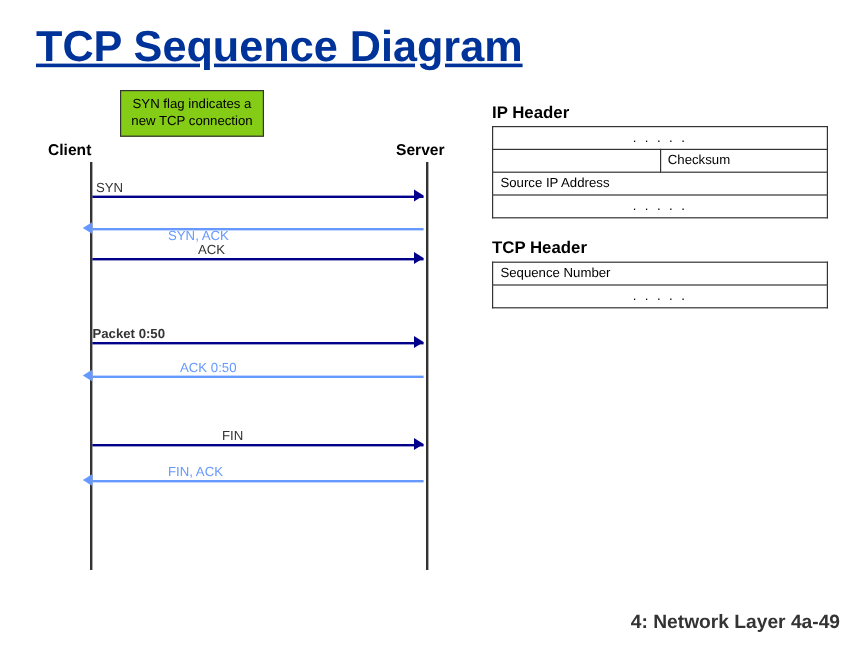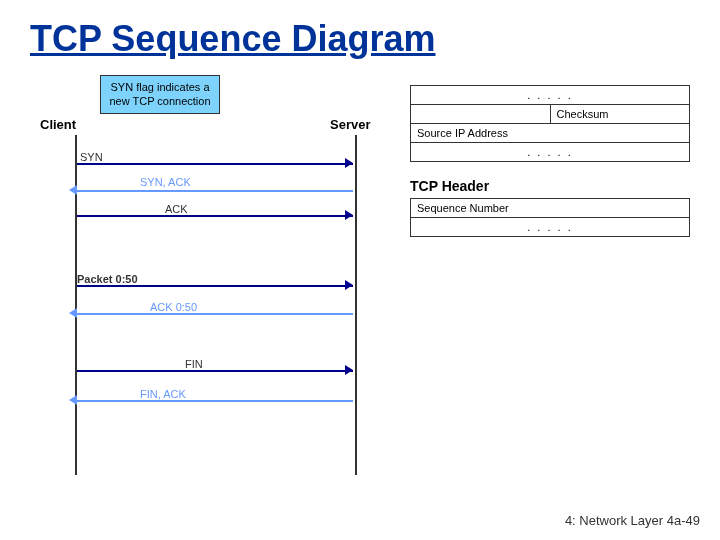--- a/index.html
+++ b/index.html
@@ -34,21 +34,21 @@
       min-height: 380px;
     }
 
     .tooltip-box {
       position: absolute;
       top: 0px;
       left: 80px;
       border: 1px solid #333;
       padding: 4px 8px;
       font-size: 11px;
-      background: #7dd3fc;
+      background: #84cc16;
       text-align: center;
       line-height: 1.3;
       width: 120px;
     }
 
     .label-client {
       position: absolute;
       left: 20px;
       top: 42px;
       font-size: 13px;
@@ -118,22 +118,23 @@
 
     .header-table .dots-cell {
       letter-spacing: 2px;
       text-align: center;
     }
 
     .footer-text {
       position: absolute;
       bottom: 12px;
       right: 20px;
-      font-size: 13px;
+      font-size: 16px;
       color: #333;
+      font-weight: bold;
     }
 
     
     .seq-arrow {
       position: absolute;
       height: 2px;
       background: #00008B;
     }
     .seq-arrow-blue-light {
       background: #6699ff;
@@ -176,21 +177,21 @@
 
     <div class="vline-client"></div>
     <div class="vline-server"></div>
 
     <div class="seq-arrow" style="left:57px; top:88px; width:276px;"></div>
     <div class="arrowhead-r" style="left:325px; top:83px;"></div>
     <span class="pkt-label" style="left:60px; top:76px;">SYN</span>
 
     <div class="seq-arrow seq-arrow-blue-light" style="left:57px; top:115px; width:276px; background:#6699ff;"></div>
     <div class="arrowhead-l arrowhead-l-light" style="left:49px; top:110px;"></div>
-    <span class="pkt-label" style="left:120px; top:101px; color:#6699ff;">SYN, ACK</span>
+    <span class="pkt-label" style="left:120px; top:116px; color:#6699ff;">SYN, ACK</span>
 
     <div class="seq-arrow" style="left:57px; top:140px; width:276px;"></div>
     <div class="arrowhead-r" style="left:325px; top:135px;"></div>
     <span class="pkt-label" style="left:145px; top:128px;">ACK</span>
 
     <div class="seq-arrow" style="left:57px; top:210px; width:276px;"></div>
     <div class="arrowhead-r" style="left:325px; top:205px;"></div>
     <span class="pkt-label" style="left:57px; top:198px;font-weight:bold;">Packet 0:50</span>
 
     <div class="seq-arrow seq-arrow-blue-light" style="left:57px; top:238px; width:276px; background:#6699ff;"></div>
@@ -201,20 +202,21 @@
     <div class="arrowhead-r" style="left:325px; top:290px;"></div>
     <span class="pkt-label" style="left:165px; top:283px;">FIN</span>
 
     <div class="seq-arrow seq-arrow-blue-light" style="left:57px; top:325px; width:276px; background:#6699ff;"></div>
     <div class="arrowhead-l arrowhead-l-light" style="left:49px; top:320px;"></div>
     <span class="pkt-label" style="left:120px; top:313px; color:#6699ff;">FIN, ACK</span>
   </div>
 
   <div class="header-area">
 
+    <div class="header-title">IP Header</div>
     <table class="header-table">
       <tbody>
           <tr>
         <td colspan="2" class="dots-cell">. . . . .</td>
       </tr>
       <tr>
         <td style="width:50%;"></td>
         <td>Checksum</td>
       </tr>
       <tr>

